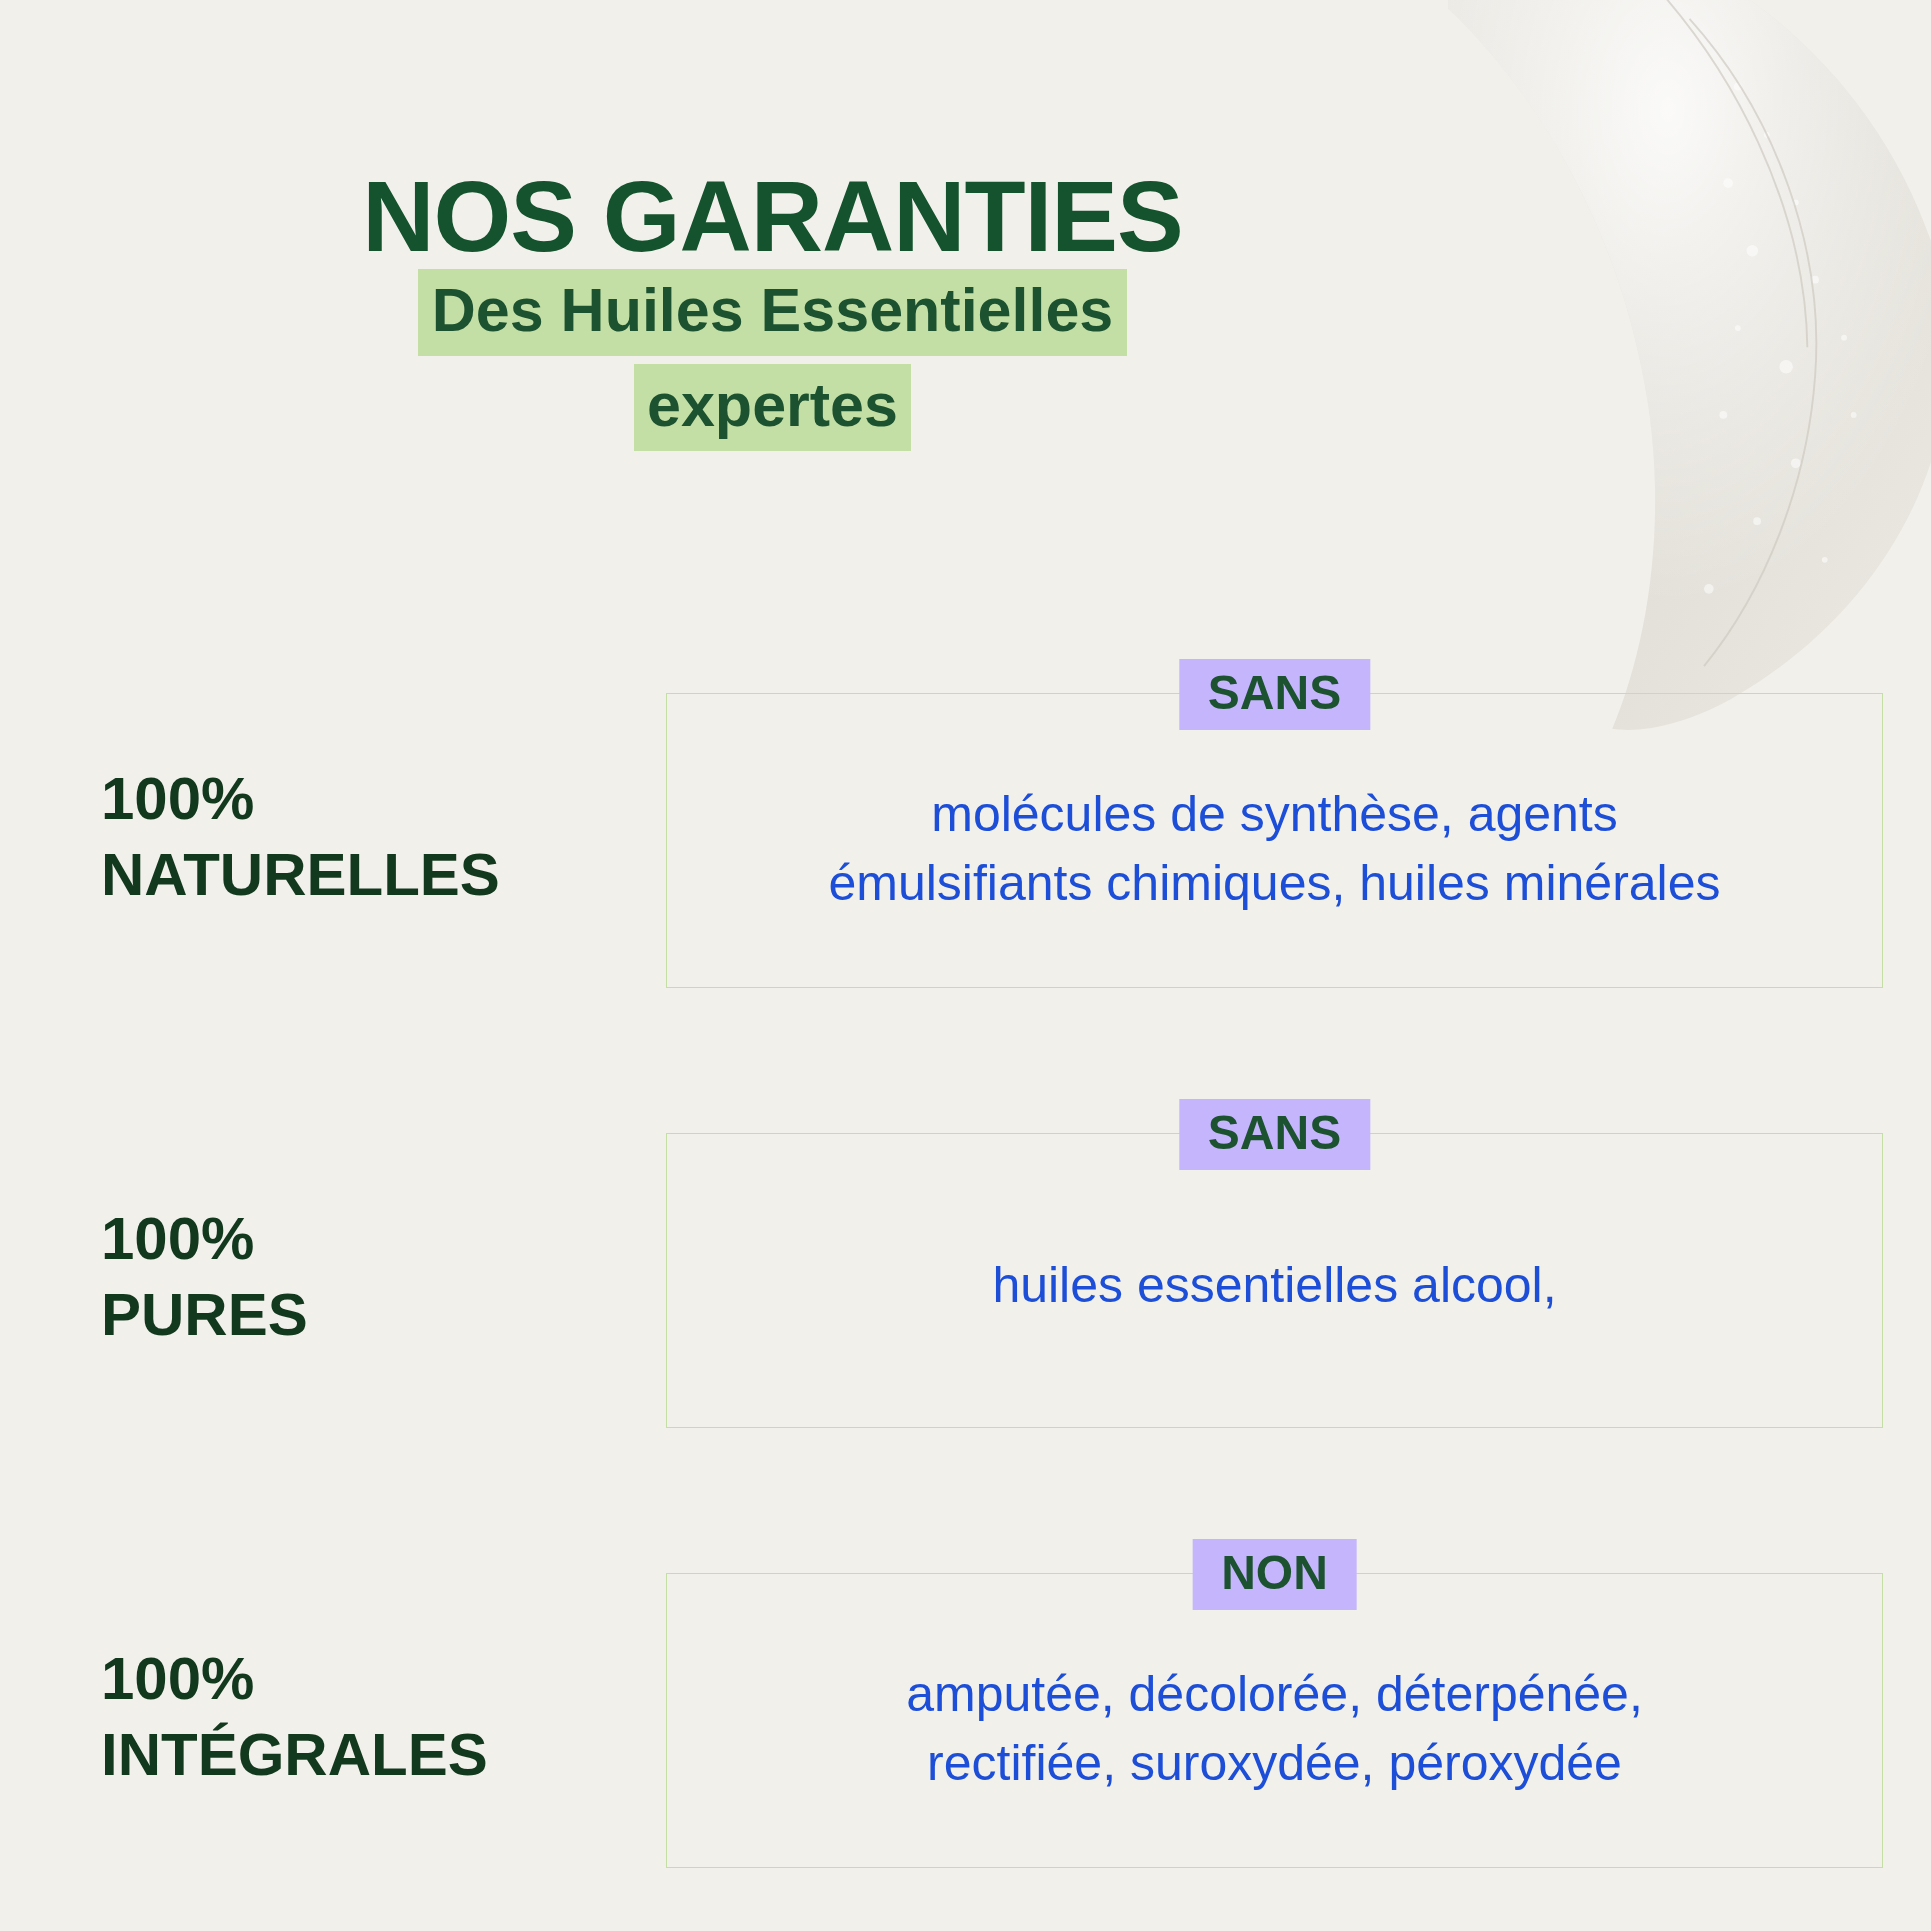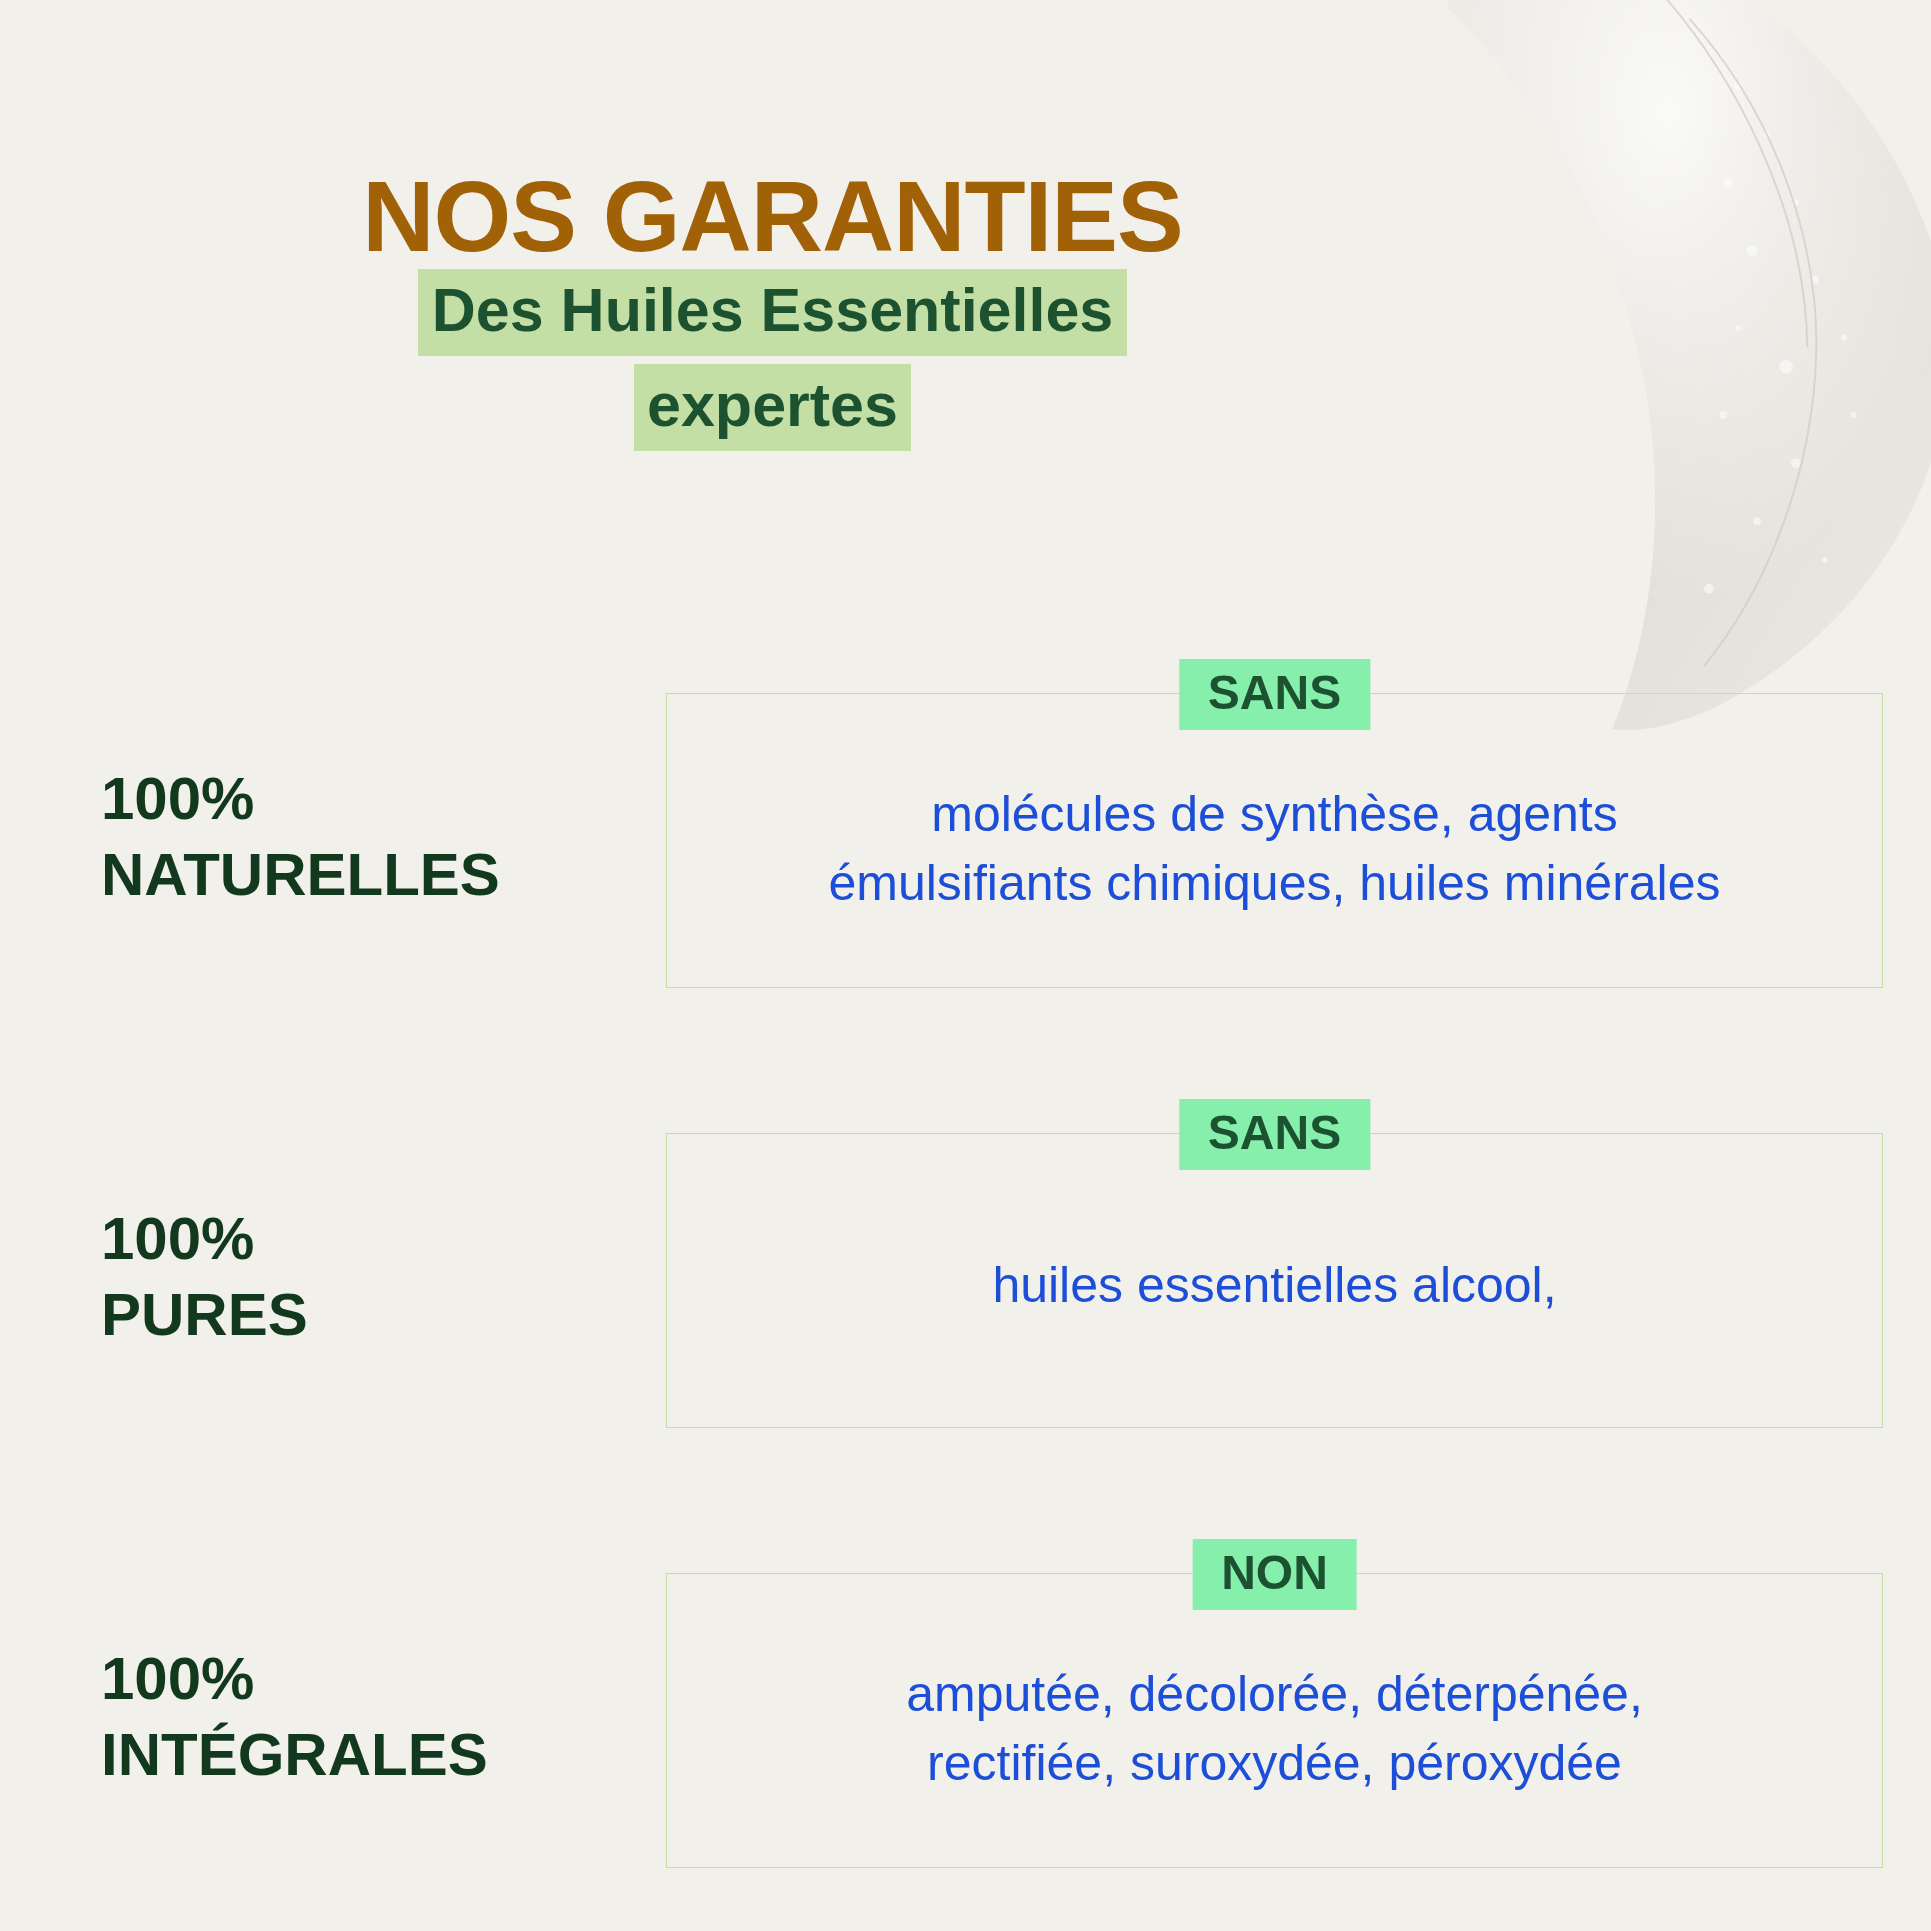--- a/index.html
+++ b/index.html
@@ -31,21 +31,21 @@
     position: absolute;
     top: 164px;
     left: 0;
     width: 1545px;
     text-align: center;
   }
   .main-title {
     font-size: 100px;
     font-weight: bold;
     letter-spacing: -1px;
-    color: #a16207;
+    color: #14532d;
     line-height: 1.05;
     margin: 0;
     white-space: nowrap;
   }
   .sub-lines {
     line-height: 1.30;
   }
   .sub-line {
     display: inline-block;
     font-size: 61px;
@@ -86,21 +86,21 @@
     top: 27px;
     bottom: 21px;
     border: 1.9px solid #c3dfa6;
     box-sizing: border-box;
   }
   .box-chip {
     position: absolute;
     top: -35px;
     left: 50%;
     transform: translateX(-50%);
-    background: #86efac;
+    background: #c4b5fd;
     color: #1d5230;
     font-size: 48px;
     font-weight: bold;
     padding: 9.7px 29px 13.5px 29px;
     line-height: 1;
     white-space: nowrap;
   }
   .box-text {
     position: absolute;
     left: 29px;

